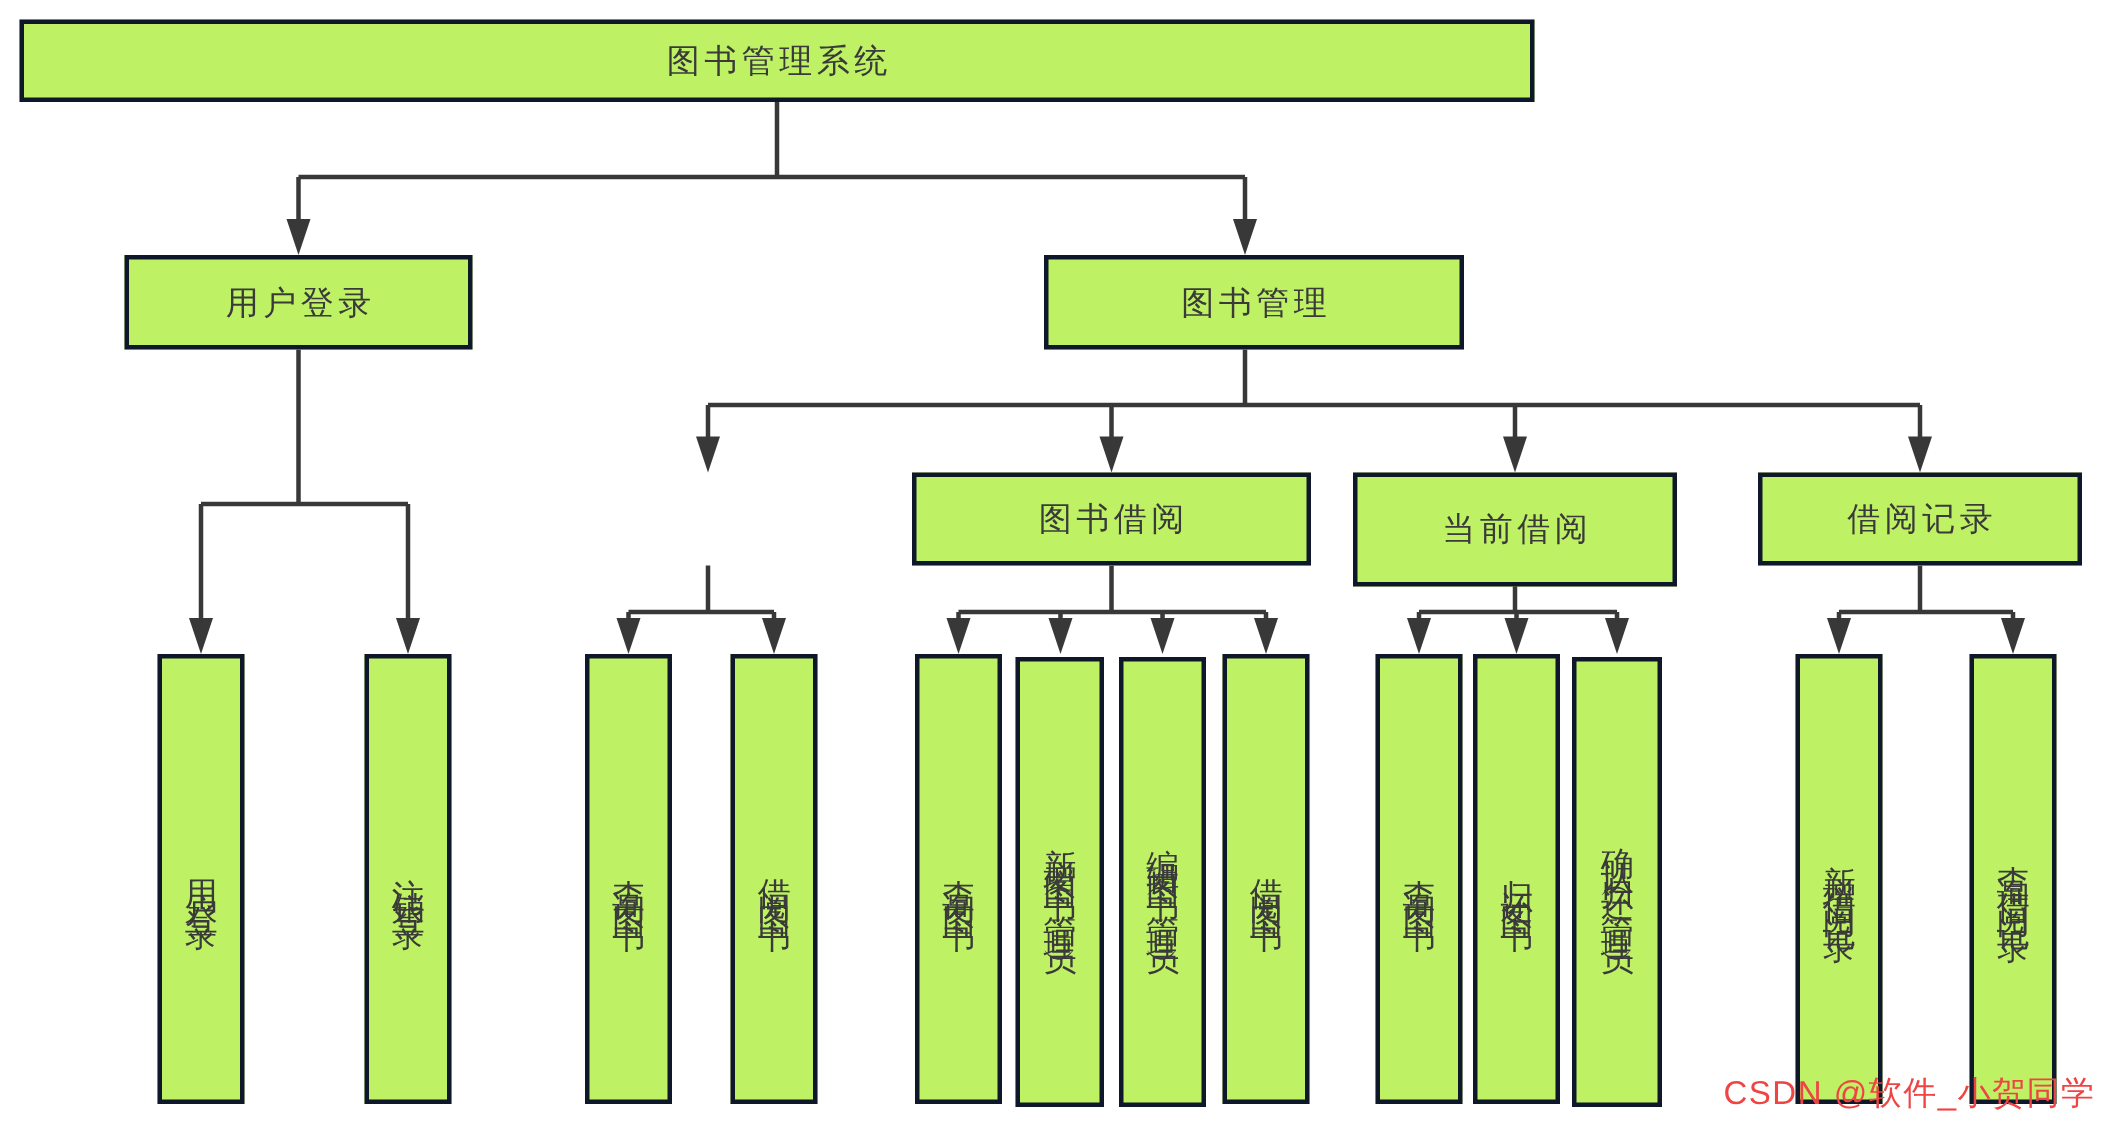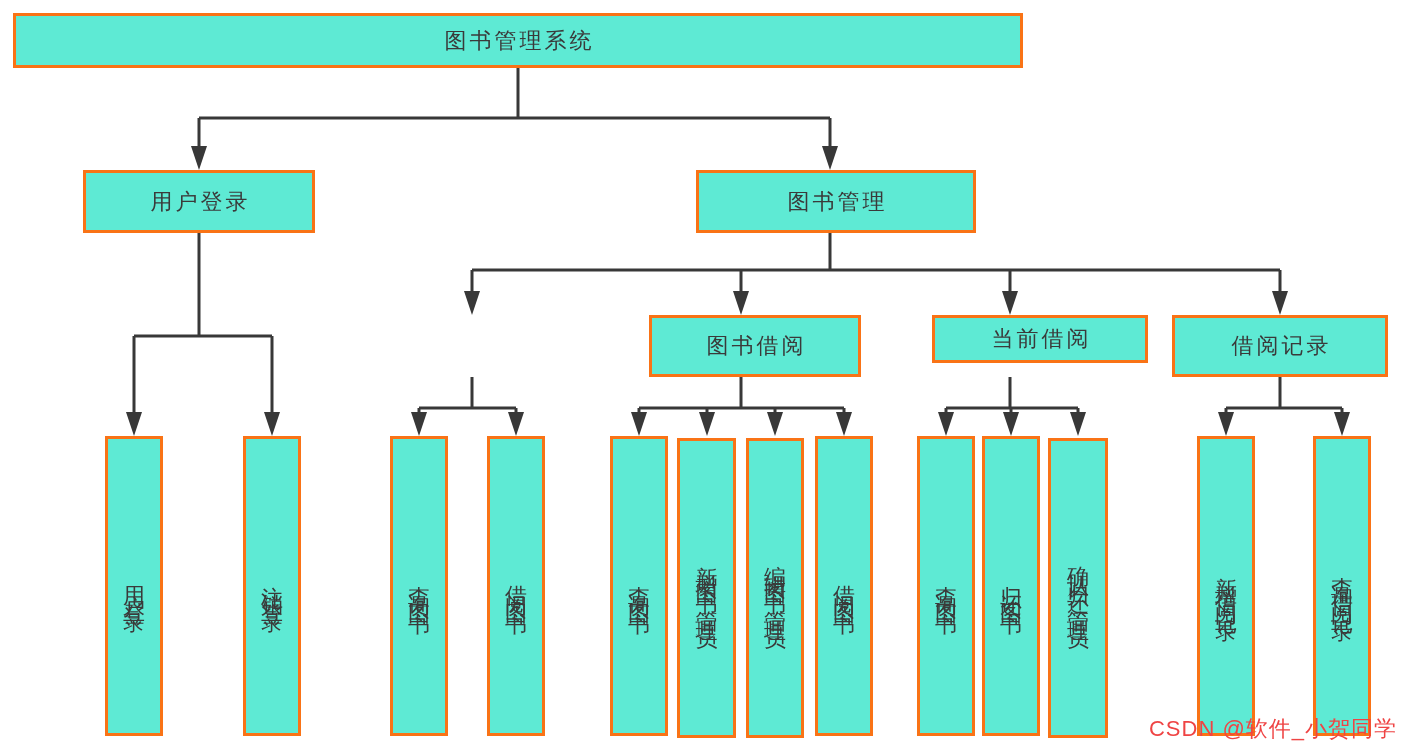--- a/index.html
+++ b/index.html
@@ -7,22 +7,22 @@
     position:relative;
     width:1405px;height:747px;
     background:#ffffff;
     font-family:"Liberation Sans", sans-serif;
     overflow:hidden;
   }
   .connectors{position:absolute;left:0;top:0;z-index:1;}
   .node{
     position:absolute;
     box-sizing:border-box;
-    border:3px solid #f97316;
-    background:#5eead4;
+    border:3px solid #0f172a;
+    background:#bef264;
     display:flex;
     align-items:center;
     justify-content:center;
     color:#3a3a3a;
     font-size:22px;
     z-index:2;
   }
   .node .lbl{
     letter-spacing:3px;
     white-space:nowrap;
@@ -101,24 +101,24 @@
     <span class="lbl">图书管理系统</span>
   </div>
 
   <div class="node" style="left:83px;top:170px;width:232px;height:63px">
     <span class="lbl">用户登录</span>
   </div>
   <div class="node" style="left:696px;top:170px;width:280px;height:63px">
     <span class="lbl">图书管理</span>
   </div>
 
-  <div class="node" style="left:649px;top:315px;width:212px;height:62px">
+  <div class="node" style="left:608px;top:315px;width:266px;height:62px">
     <span class="lbl">图书借阅</span>
   </div>
-  <div class="node" style="left:932px;top:315px;width:216px;height:48px">
+  <div class="node" style="left:902px;top:315px;width:216px;height:76px">
     <span class="lbl">当前借阅</span>
   </div>
   <div class="node" style="left:1172px;top:315px;width:216px;height:62px">
     <span class="lbl">借阅记录</span>
   </div>
 
   <div class="node v" style="left:105px;top:436px;width:58px;height:300px">
     <span class="vlbl">用户登录</span>
   </div>
   <div class="node v" style="left:243px;top:436px;width:58px;height:300px">

